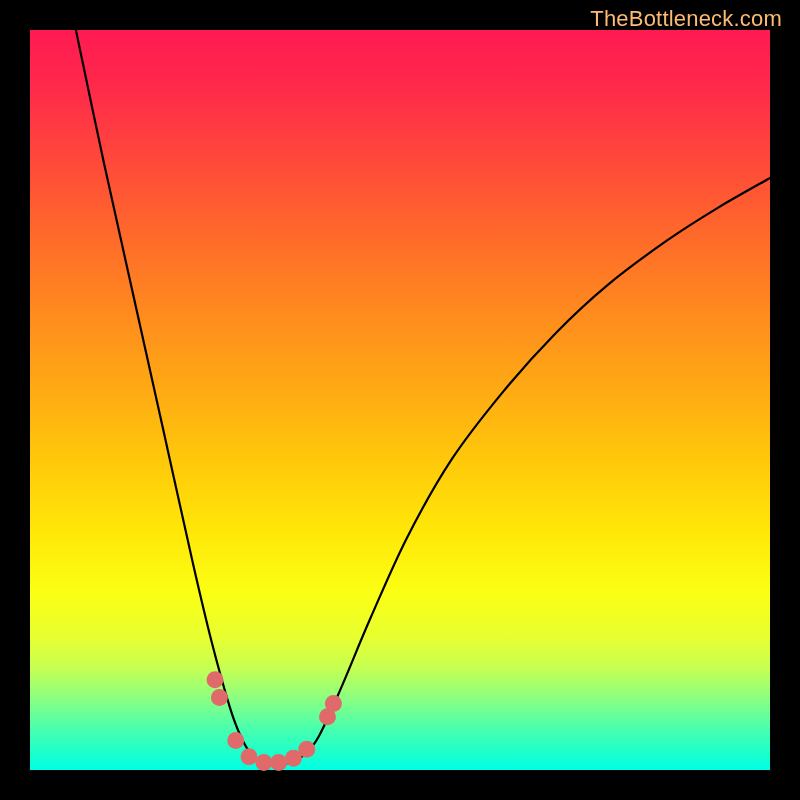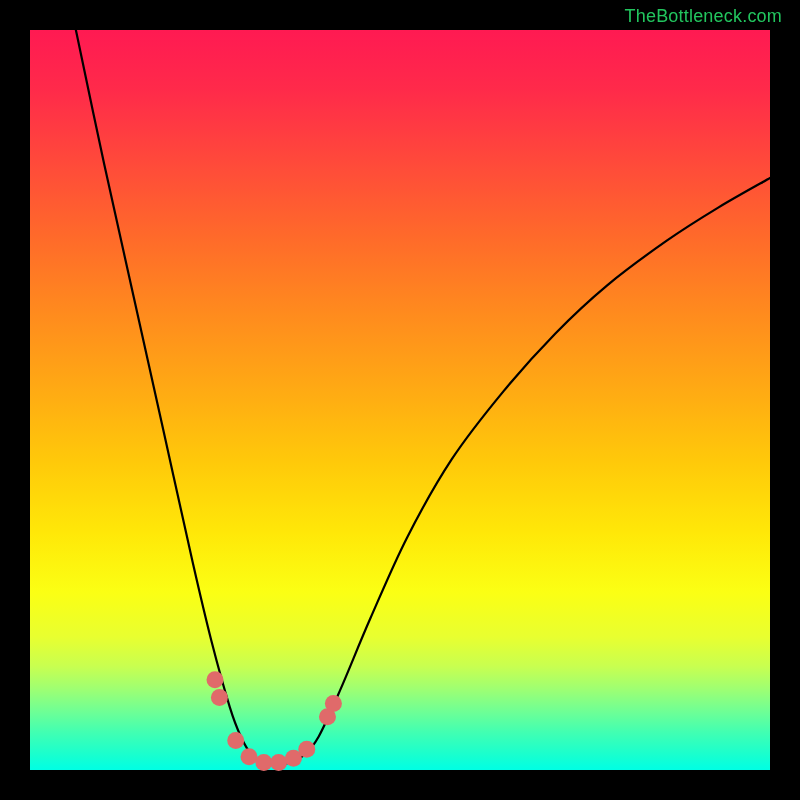--- a/index.html
+++ b/index.html
@@ -39,22 +39,22 @@
       #70ff94 92%,
       #40ffb3 95%,
       #18ffcf 98%,
       #00ffe4 100%
     );
   }
   .watermark {
     position: absolute;
     top: 6px;
     right: 18px;
-    color: #22c55e;
-    font-size: 18px;
+    color: #fdba74;
+    font-size: 22px;
     font-weight: 500;
     letter-spacing: 0.2px;
     user-select: none;
   }
   svg.curve-layer {
     position: absolute;
     left: 0;
     top: 0;
     width: 740px;
     height: 740px;

